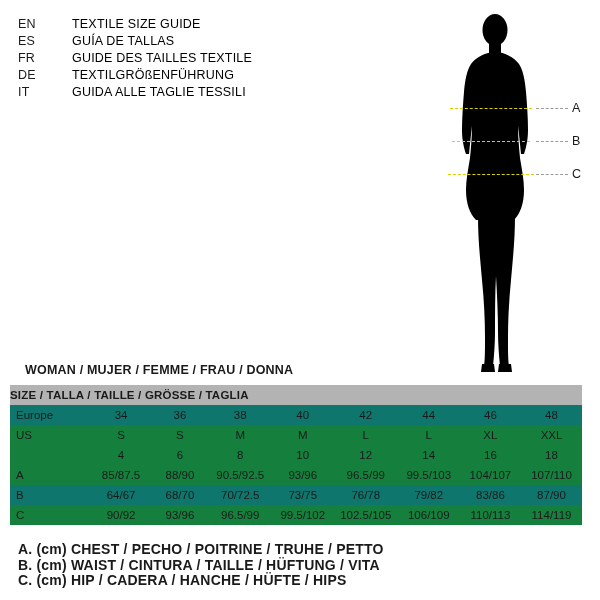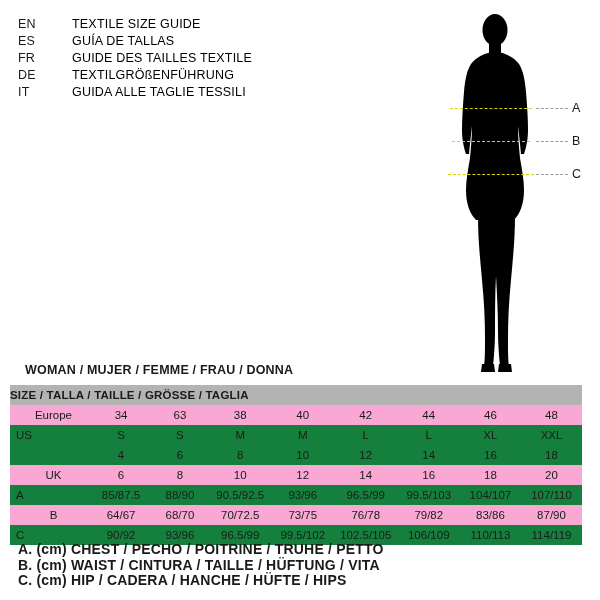--- a/index.html
+++ b/index.html
@@ -98,21 +98,21 @@
     height: 16px;
   }
   .row-head td {
     background: #b3b3b3;
     font-weight: bold;
     font-size: 11.5px;
     text-align: left;
     padding-left: 6px;
     letter-spacing: 0.2px;
   }
-  .row-light td { background: #f9a8d4; text-align: center; }
+  .row-light td { background: #0f766e; }
   .row-dark td { background: #15803d; }
   .label-cell {
     text-align: left;
     padding-left: 6px !important;
     width: 90px;
   }
   .val-cell {
     text-align: center;
     width: 69px;
   }
@@ -222,21 +222,21 @@
 
   <table class="size-table">
     <tbody>
       <tr class="row-head">
         <td colspan="9">SIZE / TALLA / TAILLE / GRÖSSE / TAGLIA</td>
       </tr>
 
       <tr class="row-light">
         <td class="label-cell">Europe</td>
         <td class="val-cell">34</td>
-        <td class="val-cell">63</td>
+        <td class="val-cell">36</td>
         <td class="val-cell">38</td>
         <td class="val-cell">40</td>
         <td class="val-cell">42</td>
         <td class="val-cell">44</td>
         <td class="val-cell">46</td>
         <td class="val-cell">48</td>
       </tr>
 
       <tr class="row-dark">
         <td class="label-cell">US</td>
@@ -255,31 +255,20 @@
         <td class="val-cell">4</td>
         <td class="val-cell">6</td>
         <td class="val-cell">8</td>
         <td class="val-cell">10</td>
         <td class="val-cell">12</td>
         <td class="val-cell">14</td>
         <td class="val-cell">16</td>
         <td class="val-cell">18</td>
       </tr>
 
-      <tr class="row-light">
-        <td class="label-cell">UK</td>
-        <td class="val-cell">6</td>
-        <td class="val-cell">8</td>
-        <td class="val-cell">10</td>
-        <td class="val-cell">12</td>
-        <td class="val-cell">14</td>
-        <td class="val-cell">16</td>
-        <td class="val-cell">18</td>
-        <td class="val-cell">20</td>
-      </tr>
 
       <tr class="row-dark">
         <td class="label-cell">A</td>
         <td class="val-cell">85/87.5</td>
         <td class="val-cell">88/90</td>
         <td class="val-cell">90.5/92.5</td>
         <td class="val-cell">93/96</td>
         <td class="val-cell">96.5/99</td>
         <td class="val-cell">99.5/103</td>
         <td class="val-cell">104/107</td>

